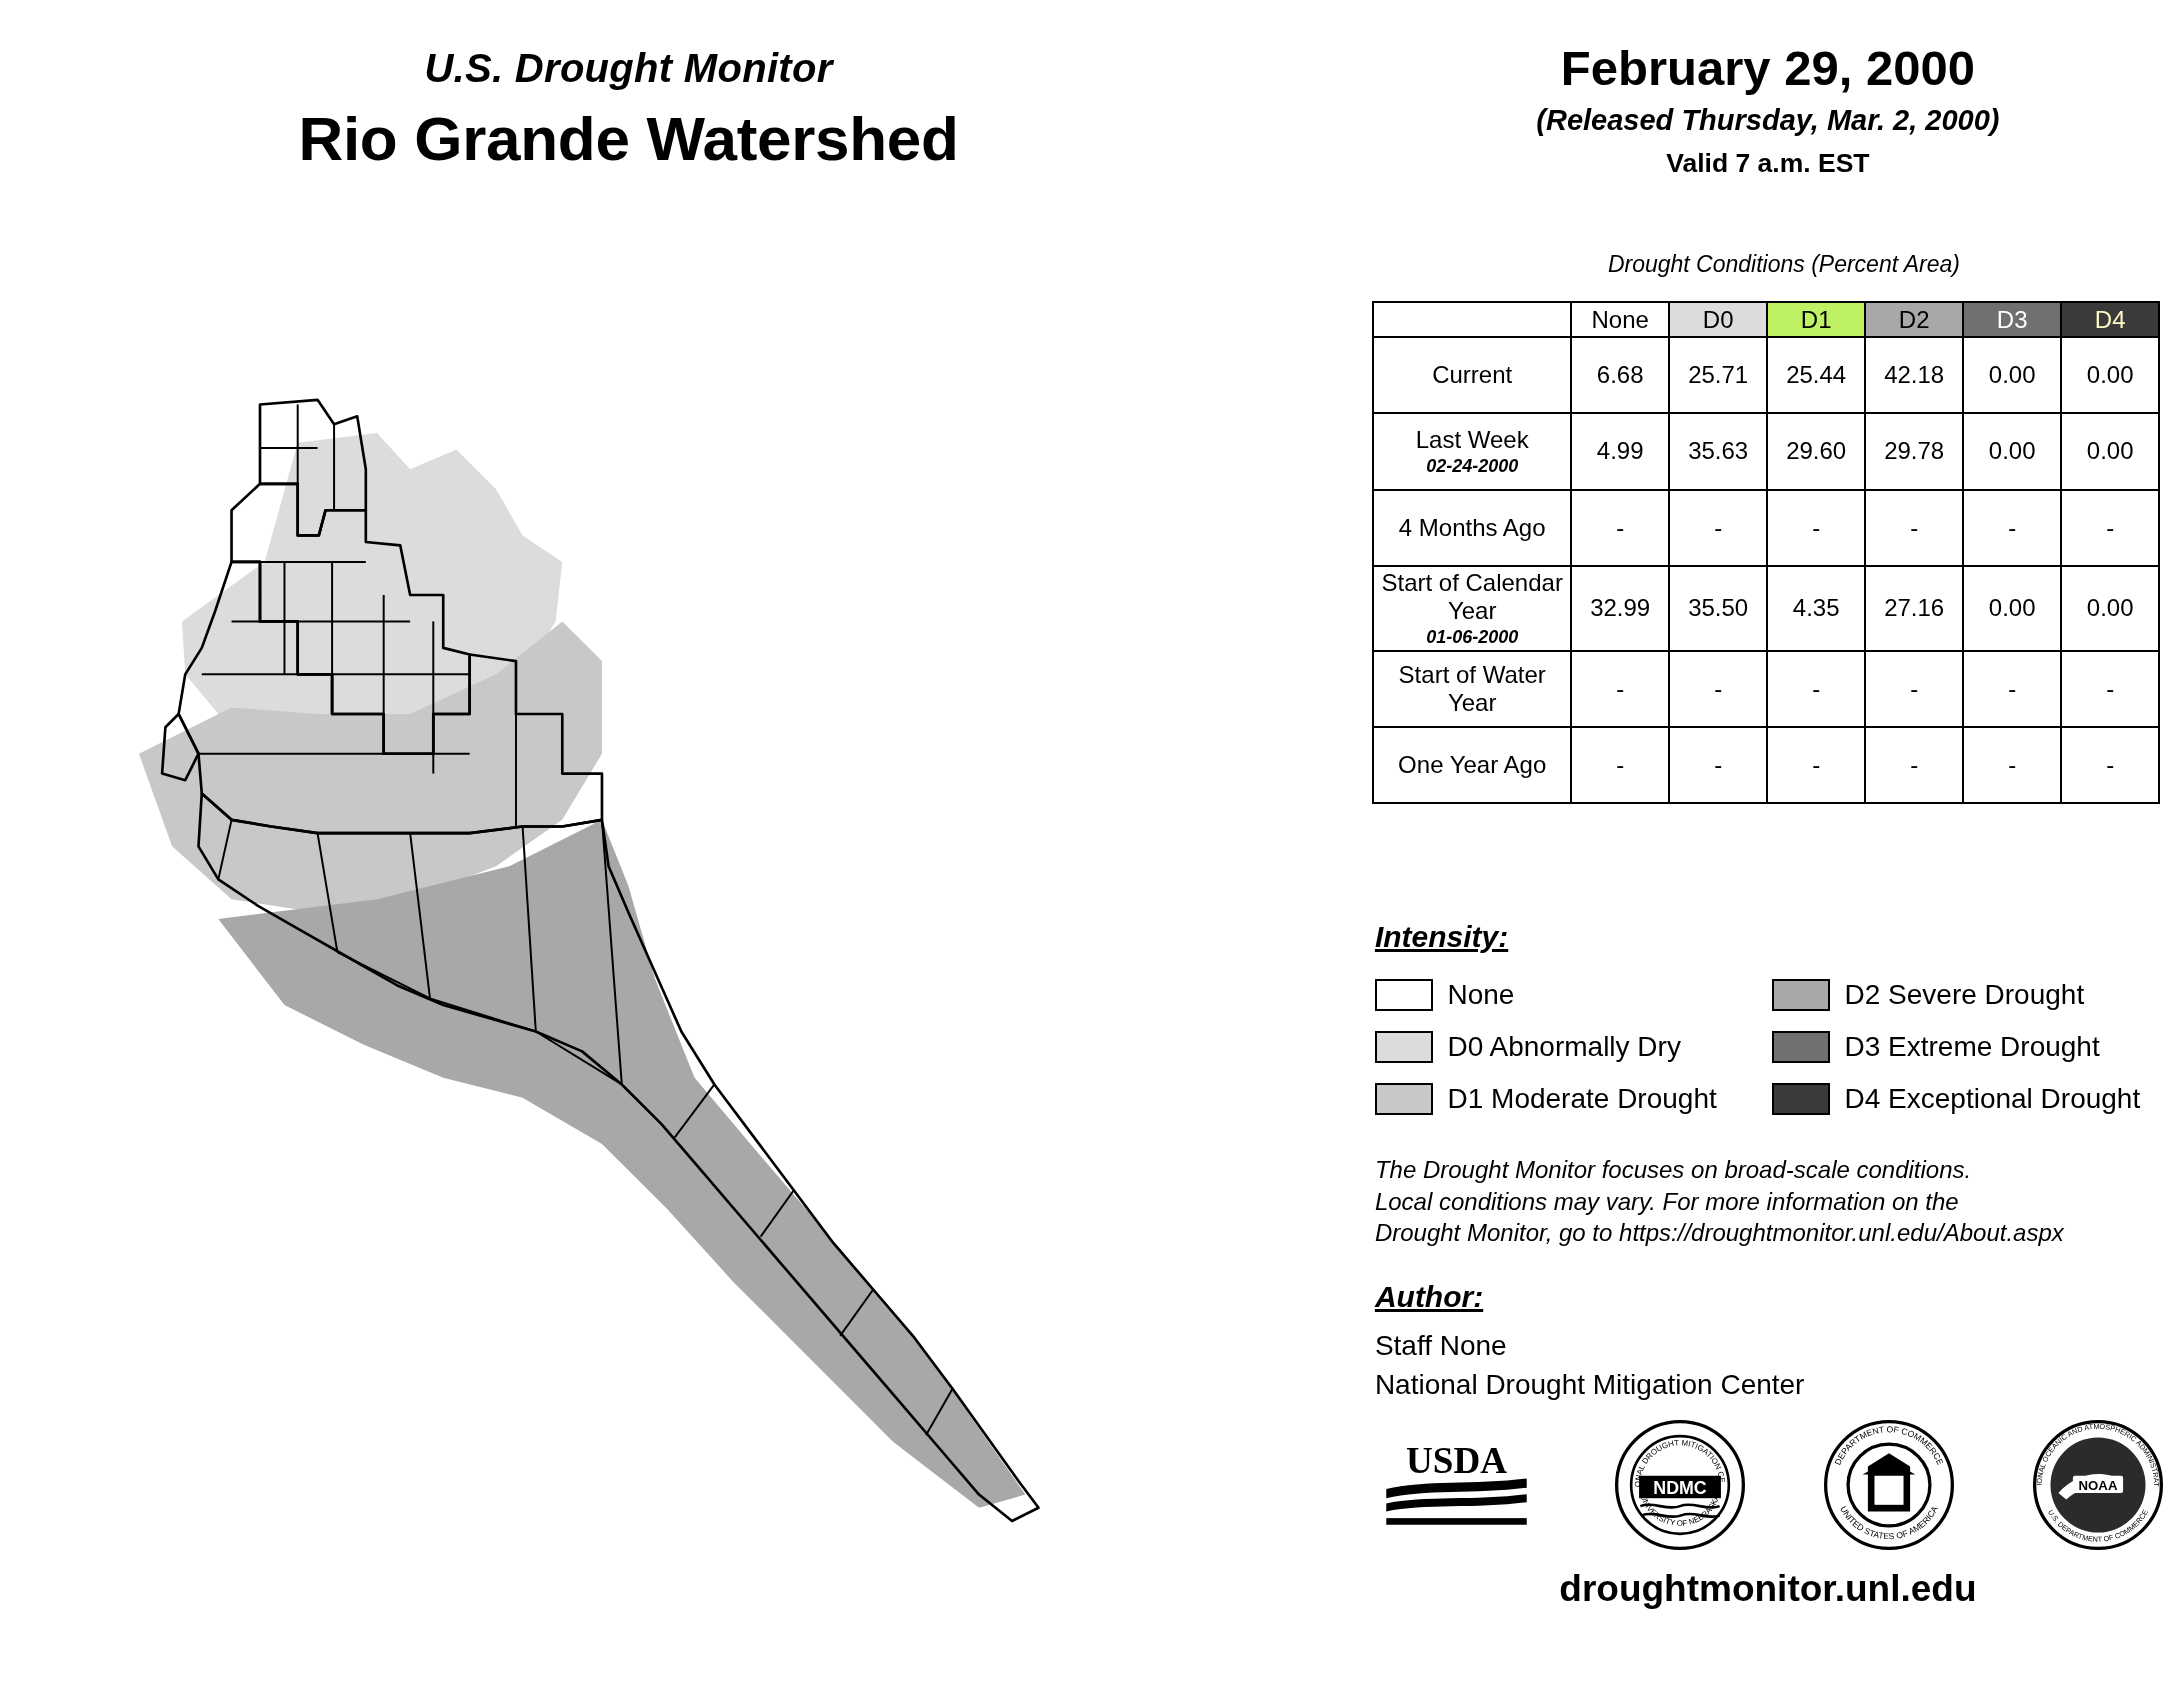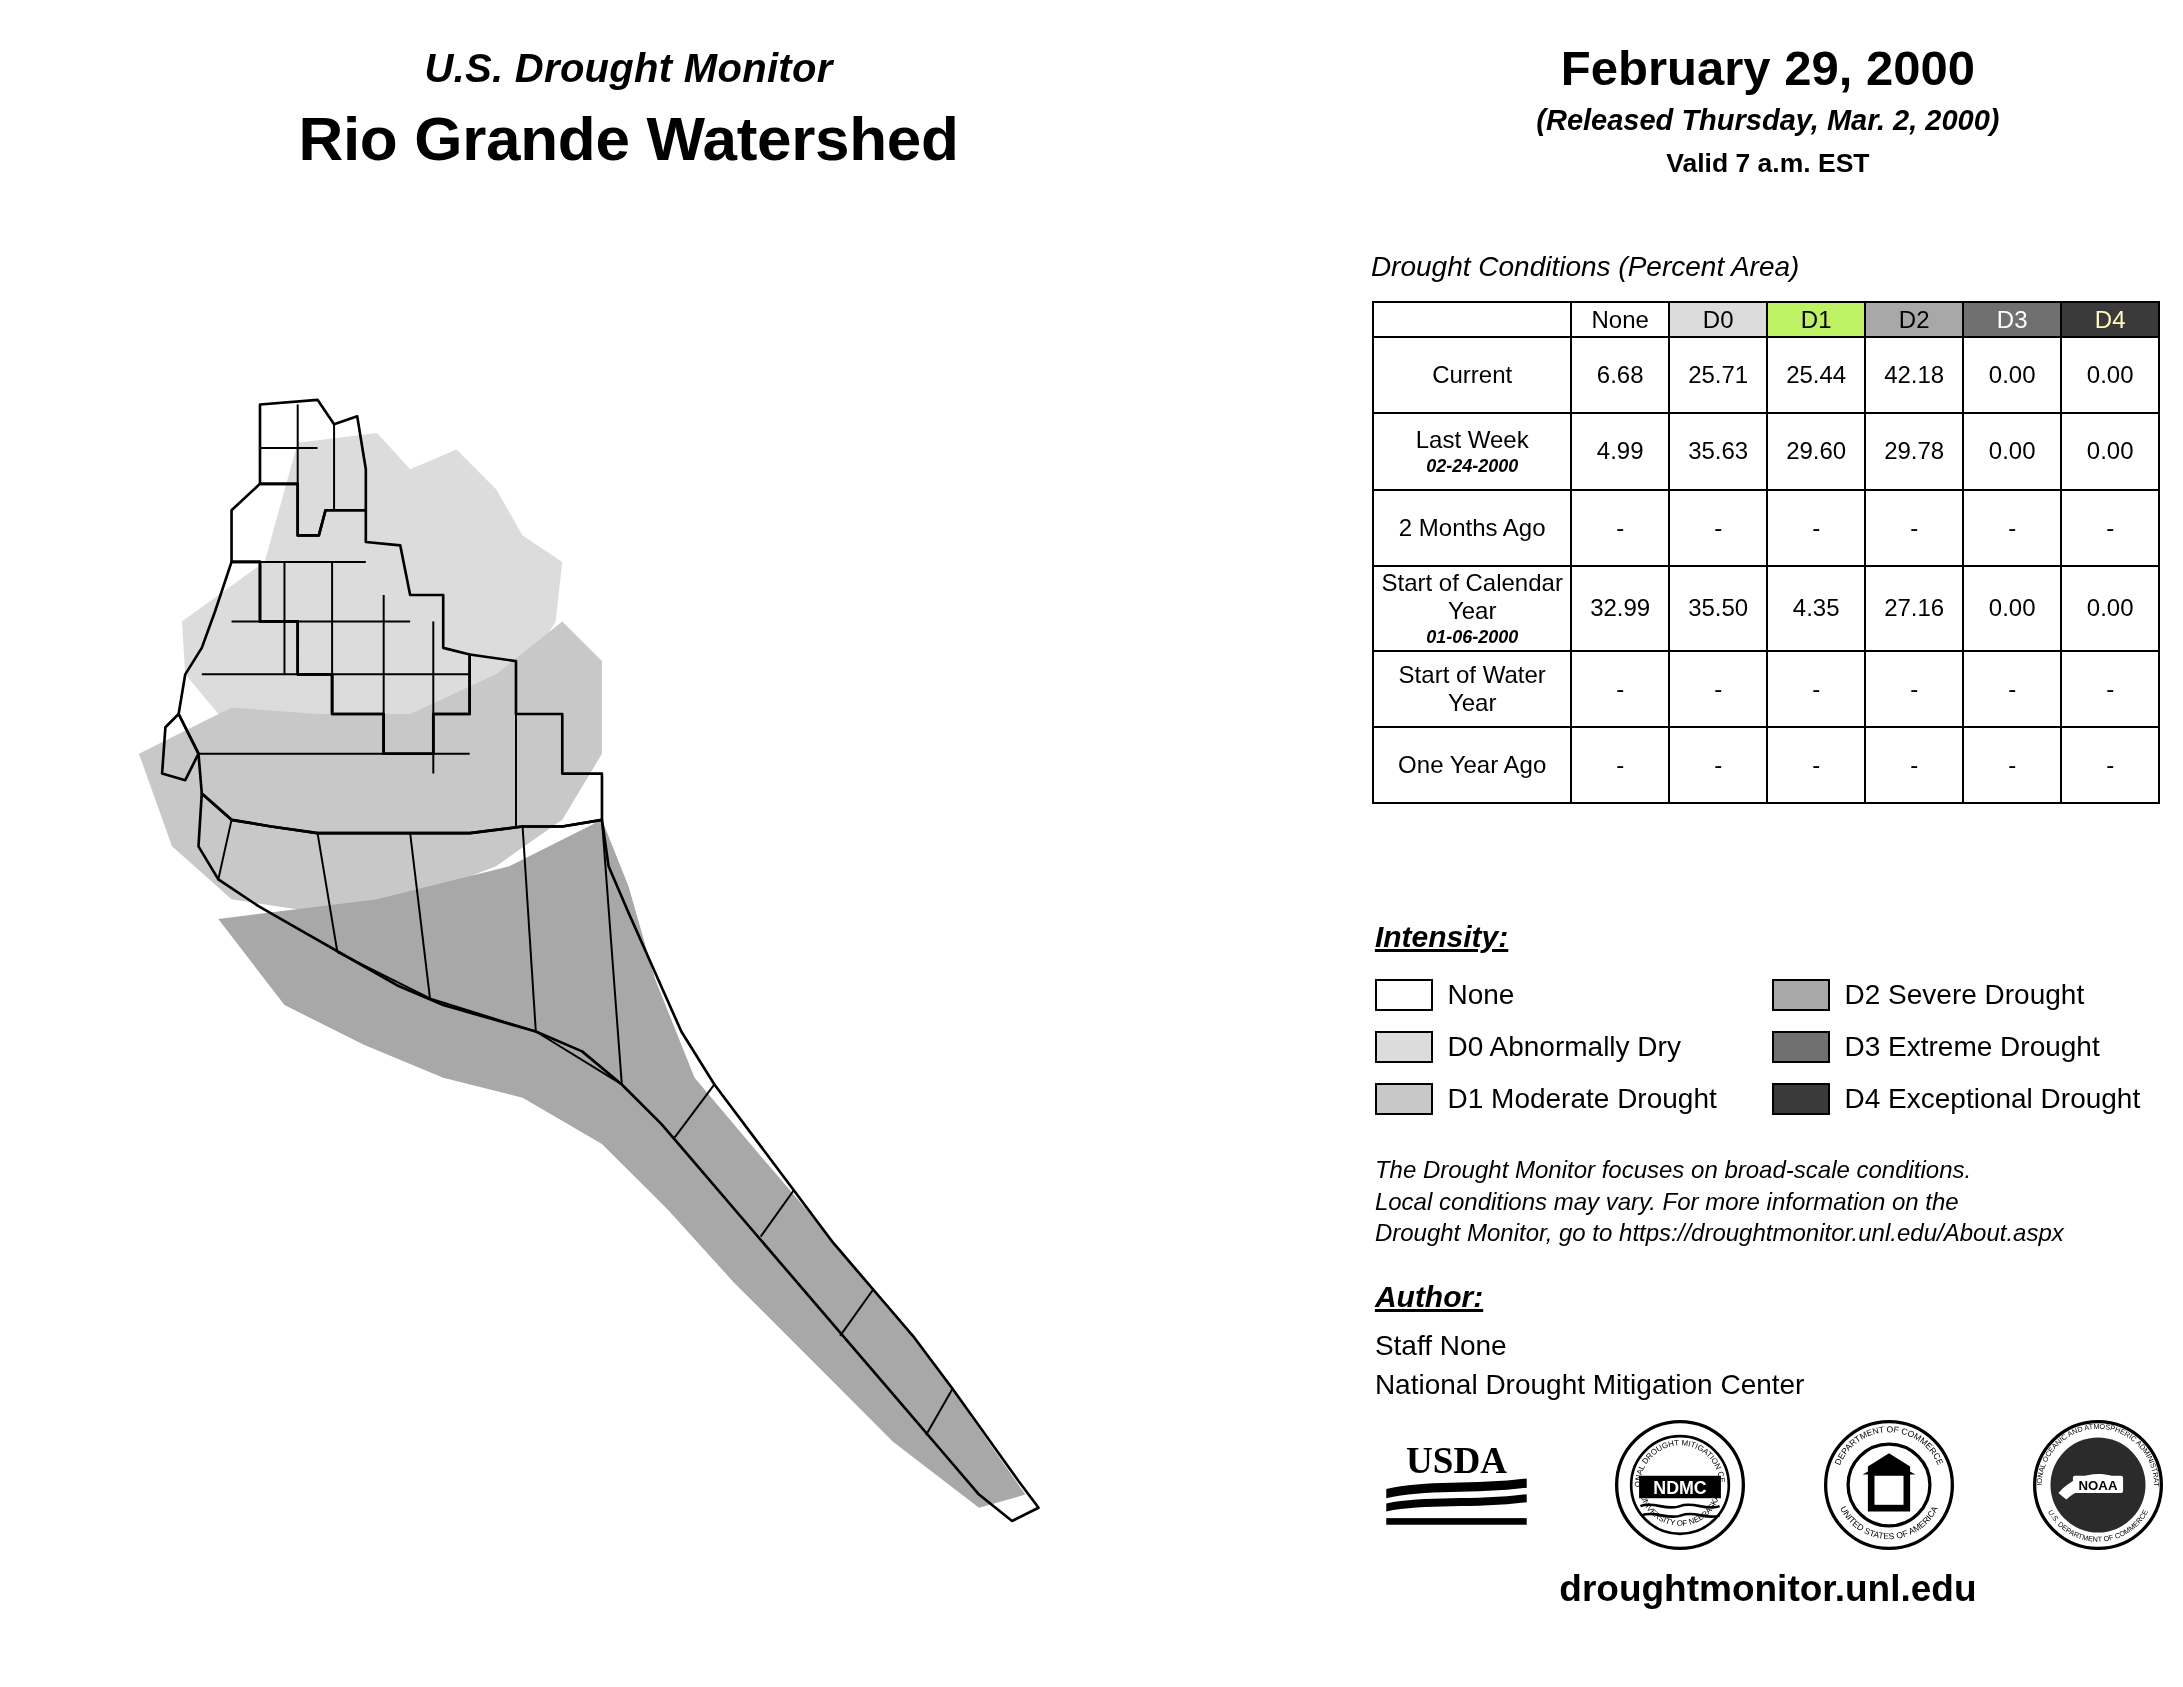--- a/index.html
+++ b/index.html
@@ -82,24 +82,24 @@
   }
   .date-valid {
     font-size: 26.5px;
     font-weight: bold;
     margin-top: 10.6px;
   }
 
   .table-title {
     position: absolute;
     top: 251px;
-    left: 0;
+    left: 16px;
     width: 794px;
-    text-align: left;
-    font-size: 28px;
+    text-align: center;
+    font-size: 23px;
     font-style: italic;
   }
 
   table.conditions {
     position: absolute;
     top: 301px;
     left: 1.3px;
     border-collapse: collapse;
     table-layout: fixed;
     width: 787px;
@@ -355,21 +355,21 @@
             <span class="row-sub">02-24-2000</span>
           </td>
           <td>4.99</td>
           <td>35.63</td>
           <td>29.60</td>
           <td>29.78</td>
           <td>0.00</td>
           <td>0.00</td>
         </tr>
         <tr class="data-row">
-          <td class="row-label"><span>2 Months Ago</span></td>
+          <td class="row-label"><span>4 Months Ago</span></td>
           <td>-</td>
           <td>-</td>
           <td>-</td>
           <td>-</td>
           <td>-</td>
           <td>-</td>
         </tr>
         <tr class="data-row">
           <td class="row-label">
             <span>Start of Calendar Year</span>

